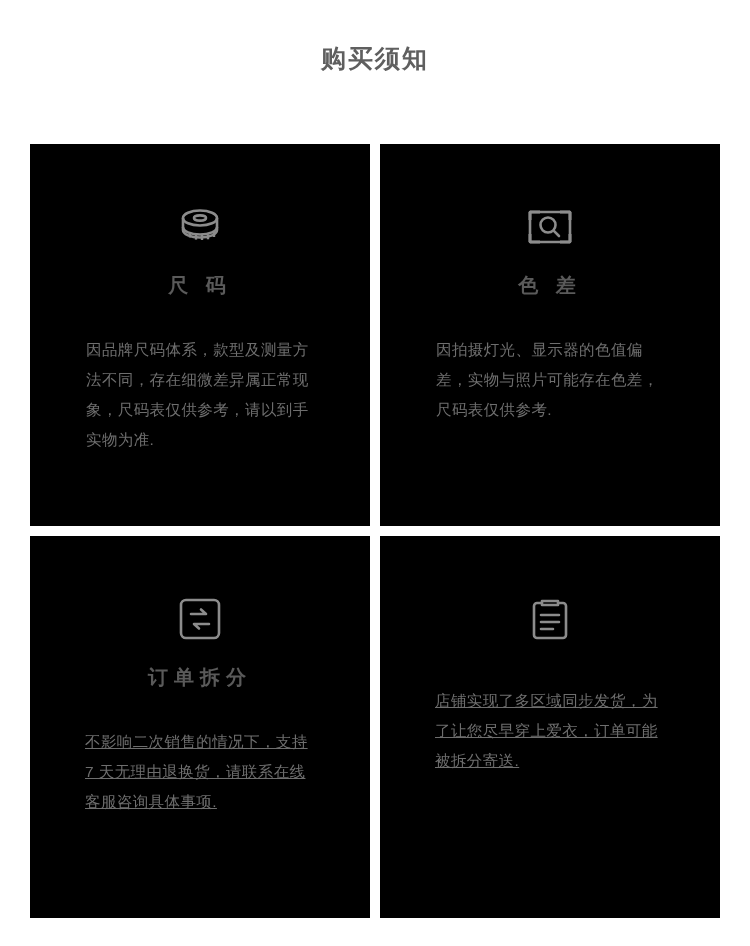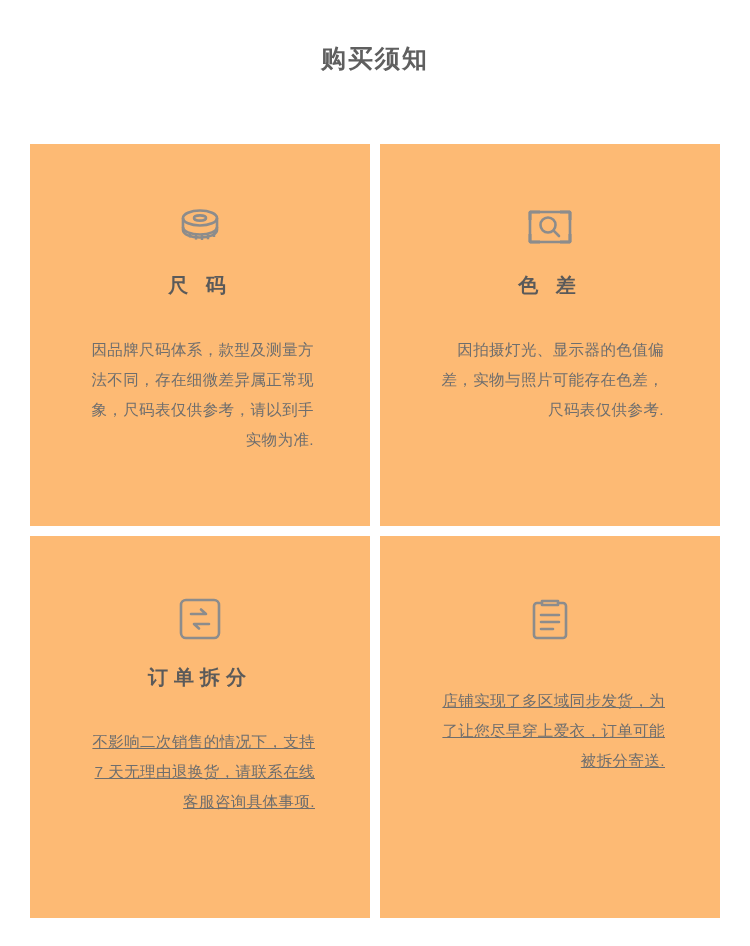--- a/index.html
+++ b/index.html
@@ -34,21 +34,21 @@
     top: 144px;
     left: 30px;
     width: 690px;
     display: grid;
     grid-template-columns: 340px 340px;
     grid-template-rows: 382px 382px;
     column-gap: 10px;
     row-gap: 10px;
   }
   .card {
-    background: #fdba74;
+    background: #000000;
     box-sizing: border-box;
     padding-top: 52px;
     text-align: center;
   }
   .icon-wrap {
     height: 62px;
     display: flex;
     align-items: center;
     justify-content: center;
   }
@@ -62,21 +62,21 @@
     margin-top: 14px;
     font-weight: bold;
   }
   .card-body {
     margin: 0 auto;
     margin-top: 36px;
     width: 228px;
     font-size: 15.5px;
     line-height: 30px;
     color: #6e6e6e;
-    text-align: right;
+    text-align: left;
     letter-spacing: 0.4px;
   }
   .card-body.narrow {
     width: 230px;
     text-decoration: underline;
   }
 </style>
 </head>
 <body>
 

